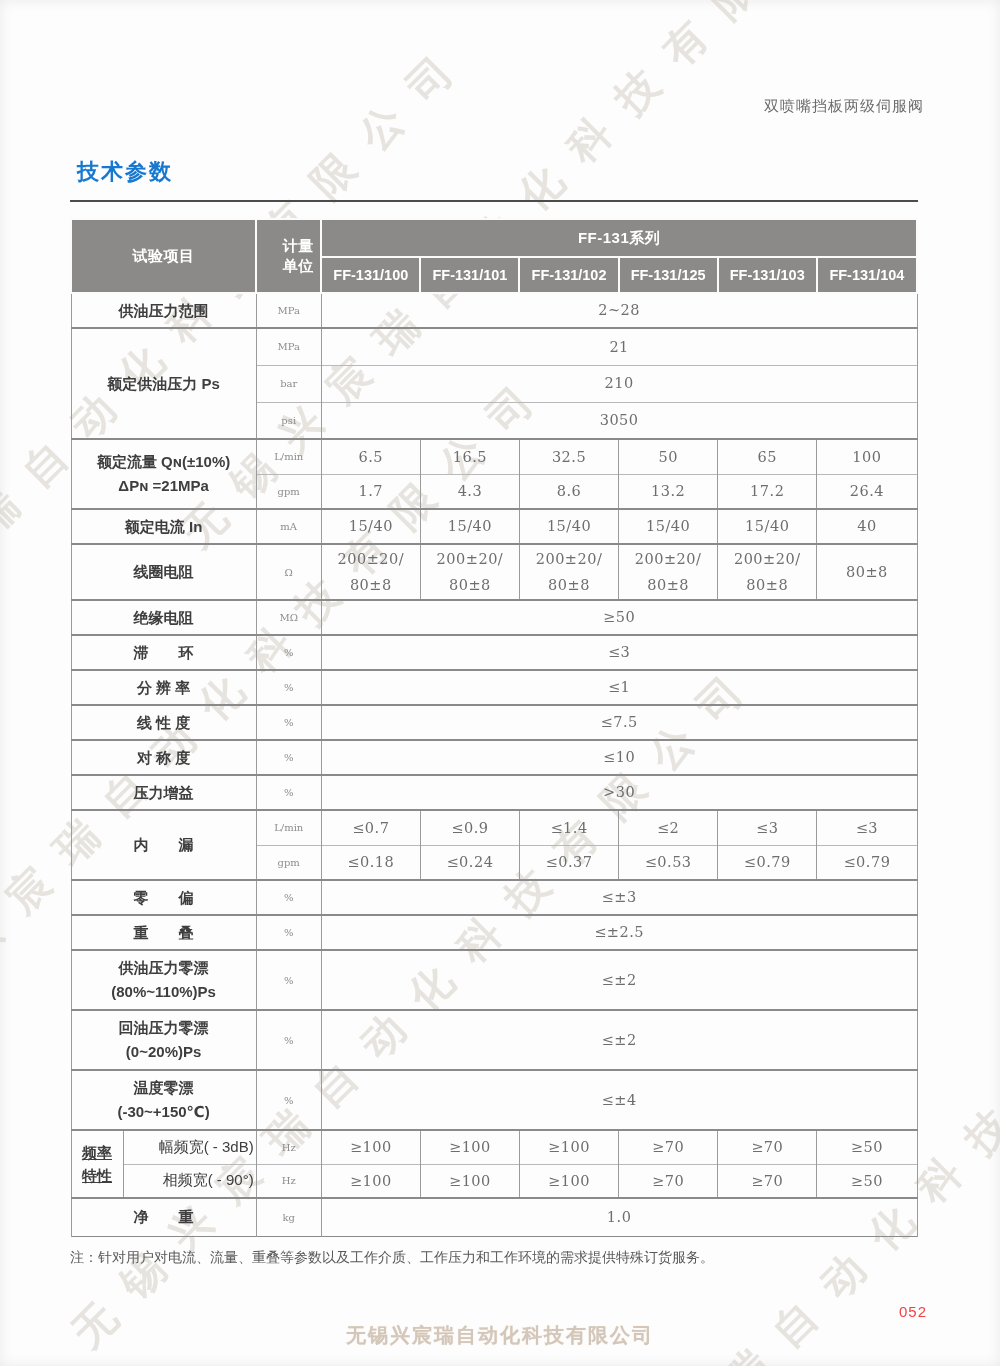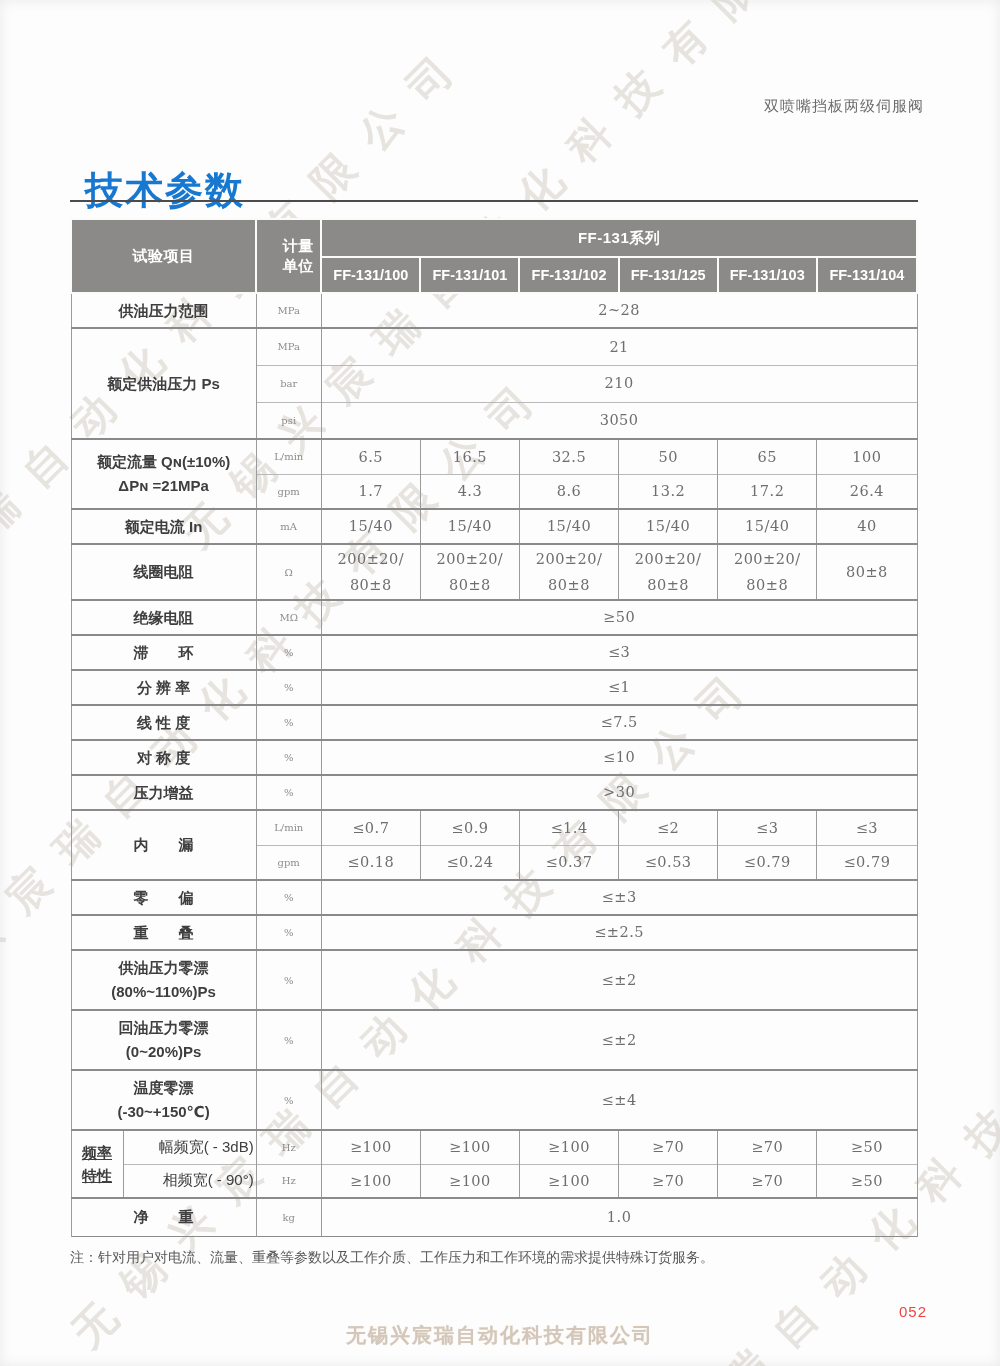--- a/index.html
+++ b/index.html
@@ -30,22 +30,22 @@
     font-weight:700;font-size:20px;letter-spacing:2px;color:#d4c7ba;
     text-shadow:0 0 1px #e6ddd2;z-index:1;
   }
   
   .content{position:relative;z-index:2;}
   .doc-header{
     position:absolute;top:73px;right:76px;font-size:15px;color:#6b6b6b;
     letter-spacing:1px;font-weight:400;margin-top:24px;
   }
   .section-title{
-    position:absolute;top:150px;left:70px;font-size:38px;font-weight:700;
-    color:#1678d0;letter-spacing:2px;margin:15px;
+    position:absolute;top:150px;left:70px;font-size:22px;font-weight:700;
+    color:#1678d0;letter-spacing:2px;margin:7px;
   }
   .title-rule{
     position:absolute;top:200px;left:70px;width:848px;height:0;
     border-bottom:2px solid #4c4c4c;
   }
   
   table.spec{
     position:absolute;top:218px;left:70px;width:848px;
     border-collapse:collapse;table-layout:fixed;
     border:1px solid var(--border-dark);

